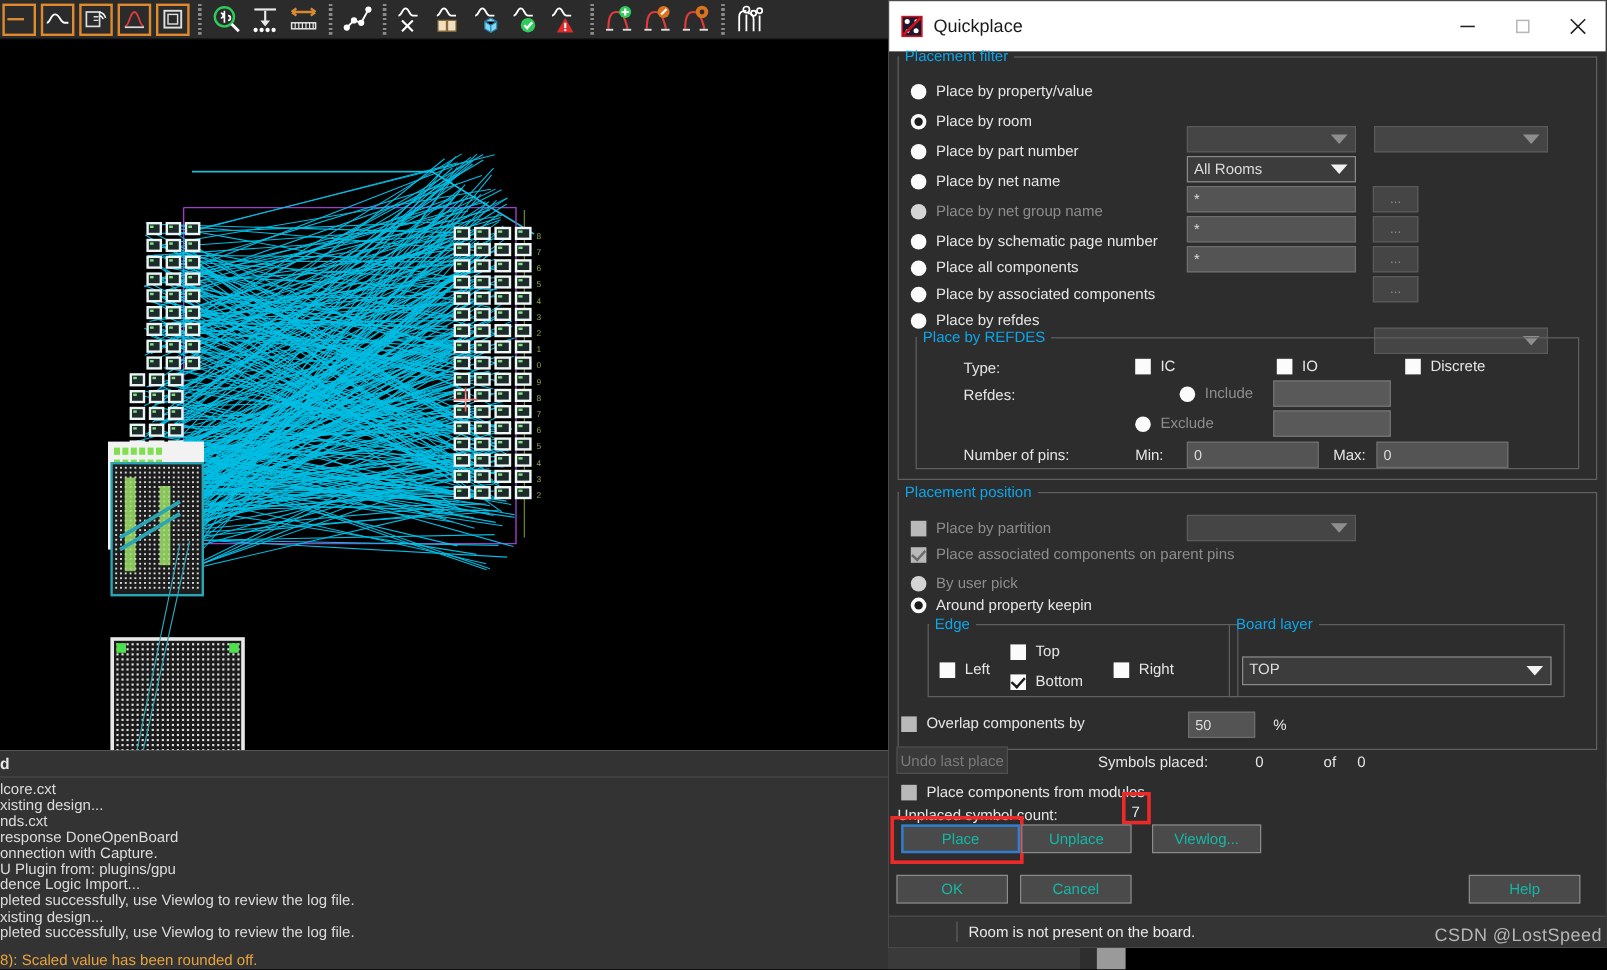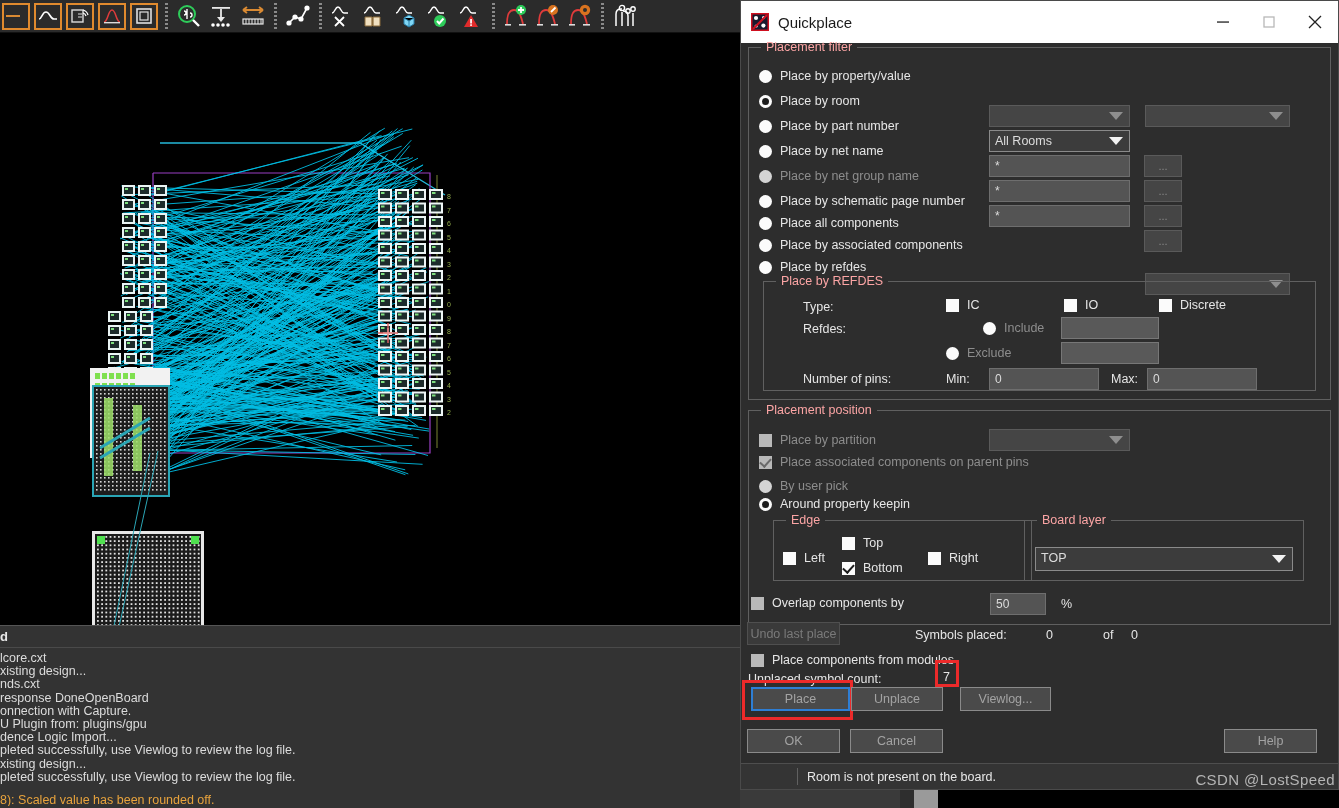--- a/index.html
+++ b/index.html
@@ -68,21 +68,21 @@
   }
   .wbtn svg { display:block; }
 
   #dlg-body { position:relative; flex:1; background:#2d2d2d; padding:0; }
 
   fieldset.grp {
     position:absolute; margin:0; border:1px solid #606060;
     padding:0; color:#e6e6e6;
   }
   fieldset.grp > legend {
-    font-size:12.5px; color:#fca5a5; padding:0 5px; margin-left:12px;
+    font-size:12.5px; color:#0ea5e9; padding:0 5px; margin-left:0;
   }
 
   .lbl { font-size:12.5px; color:#e6e6e6; white-space:nowrap; }
   .lbl.dim { color:#8d8d8d; }
 
   .radio {
     width:13px; height:13px; border-radius:50%; background:#fbfbfb;
     display:inline-block; position:relative; flex:0 0 13px;
   }
   .radio.dim { background:#d4d4d4; }
@@ -124,21 +124,21 @@
   .combo.active .arrow { border-top-color:#f2f2f2; }
 
   .ellipsis-btn {
     position:absolute; background:#454545; border:1px solid #5a5a5a;
     color:#8a8a8a; font-size:11px; text-align:center; line-height:20px;
     height:22px; width:38px;
   }
 
   .btn {
     position:absolute; background:#4a4a4a; border:1px solid #8a8a8a;
-    color:#a3a3a3; font-size:12.5px; text-align:center;
+    color:#14b8a6; font-size:12.5px; text-align:center;
     display:flex; align-items:center; justify-content:center;
   }
   .btn.disabled { background:#3a3a3a; border-color:#4f4f4f; color:#7a7a7a; }
   .btn.focus { border:2px solid #2e7ed4; }
 
   .annot {
     position:absolute; border:3px solid #ec2a2a; pointer-events:none;
   }
 
   #statusbar {
@@ -2454,21 +2454,21 @@
 
       <div class="lbl" style="position:absolute; left:62px; top:257px;">Type:</div>
       <div class="row" style="left:205px; top:255px;">
         <span class="checkbox"></span>
         <span class="lbl">IC</span>
       </div>
       <div class="row" style="left:323px; top:255px;">
         <span class="checkbox"></span>
         <span class="lbl">IO</span>
       </div>
-      <div class="row" style="left:418px; top:255px;">
+      <div class="row" style="left:430px; top:255px;">
         <span class="checkbox"></span>
         <span class="lbl">Discrete</span>
       </div>
 
       <div class="lbl" style="position:absolute; left:62px; top:279px;">Refdes:</div>
       <div class="row" style="left:205px; top:278px;padding-left:37px;">
         <span class="radio"></span>
         <span class="lbl dim">Include</span>
       </div>
       <div class="field blank" style="left:320px; top:274px; width:98px;"></div>

